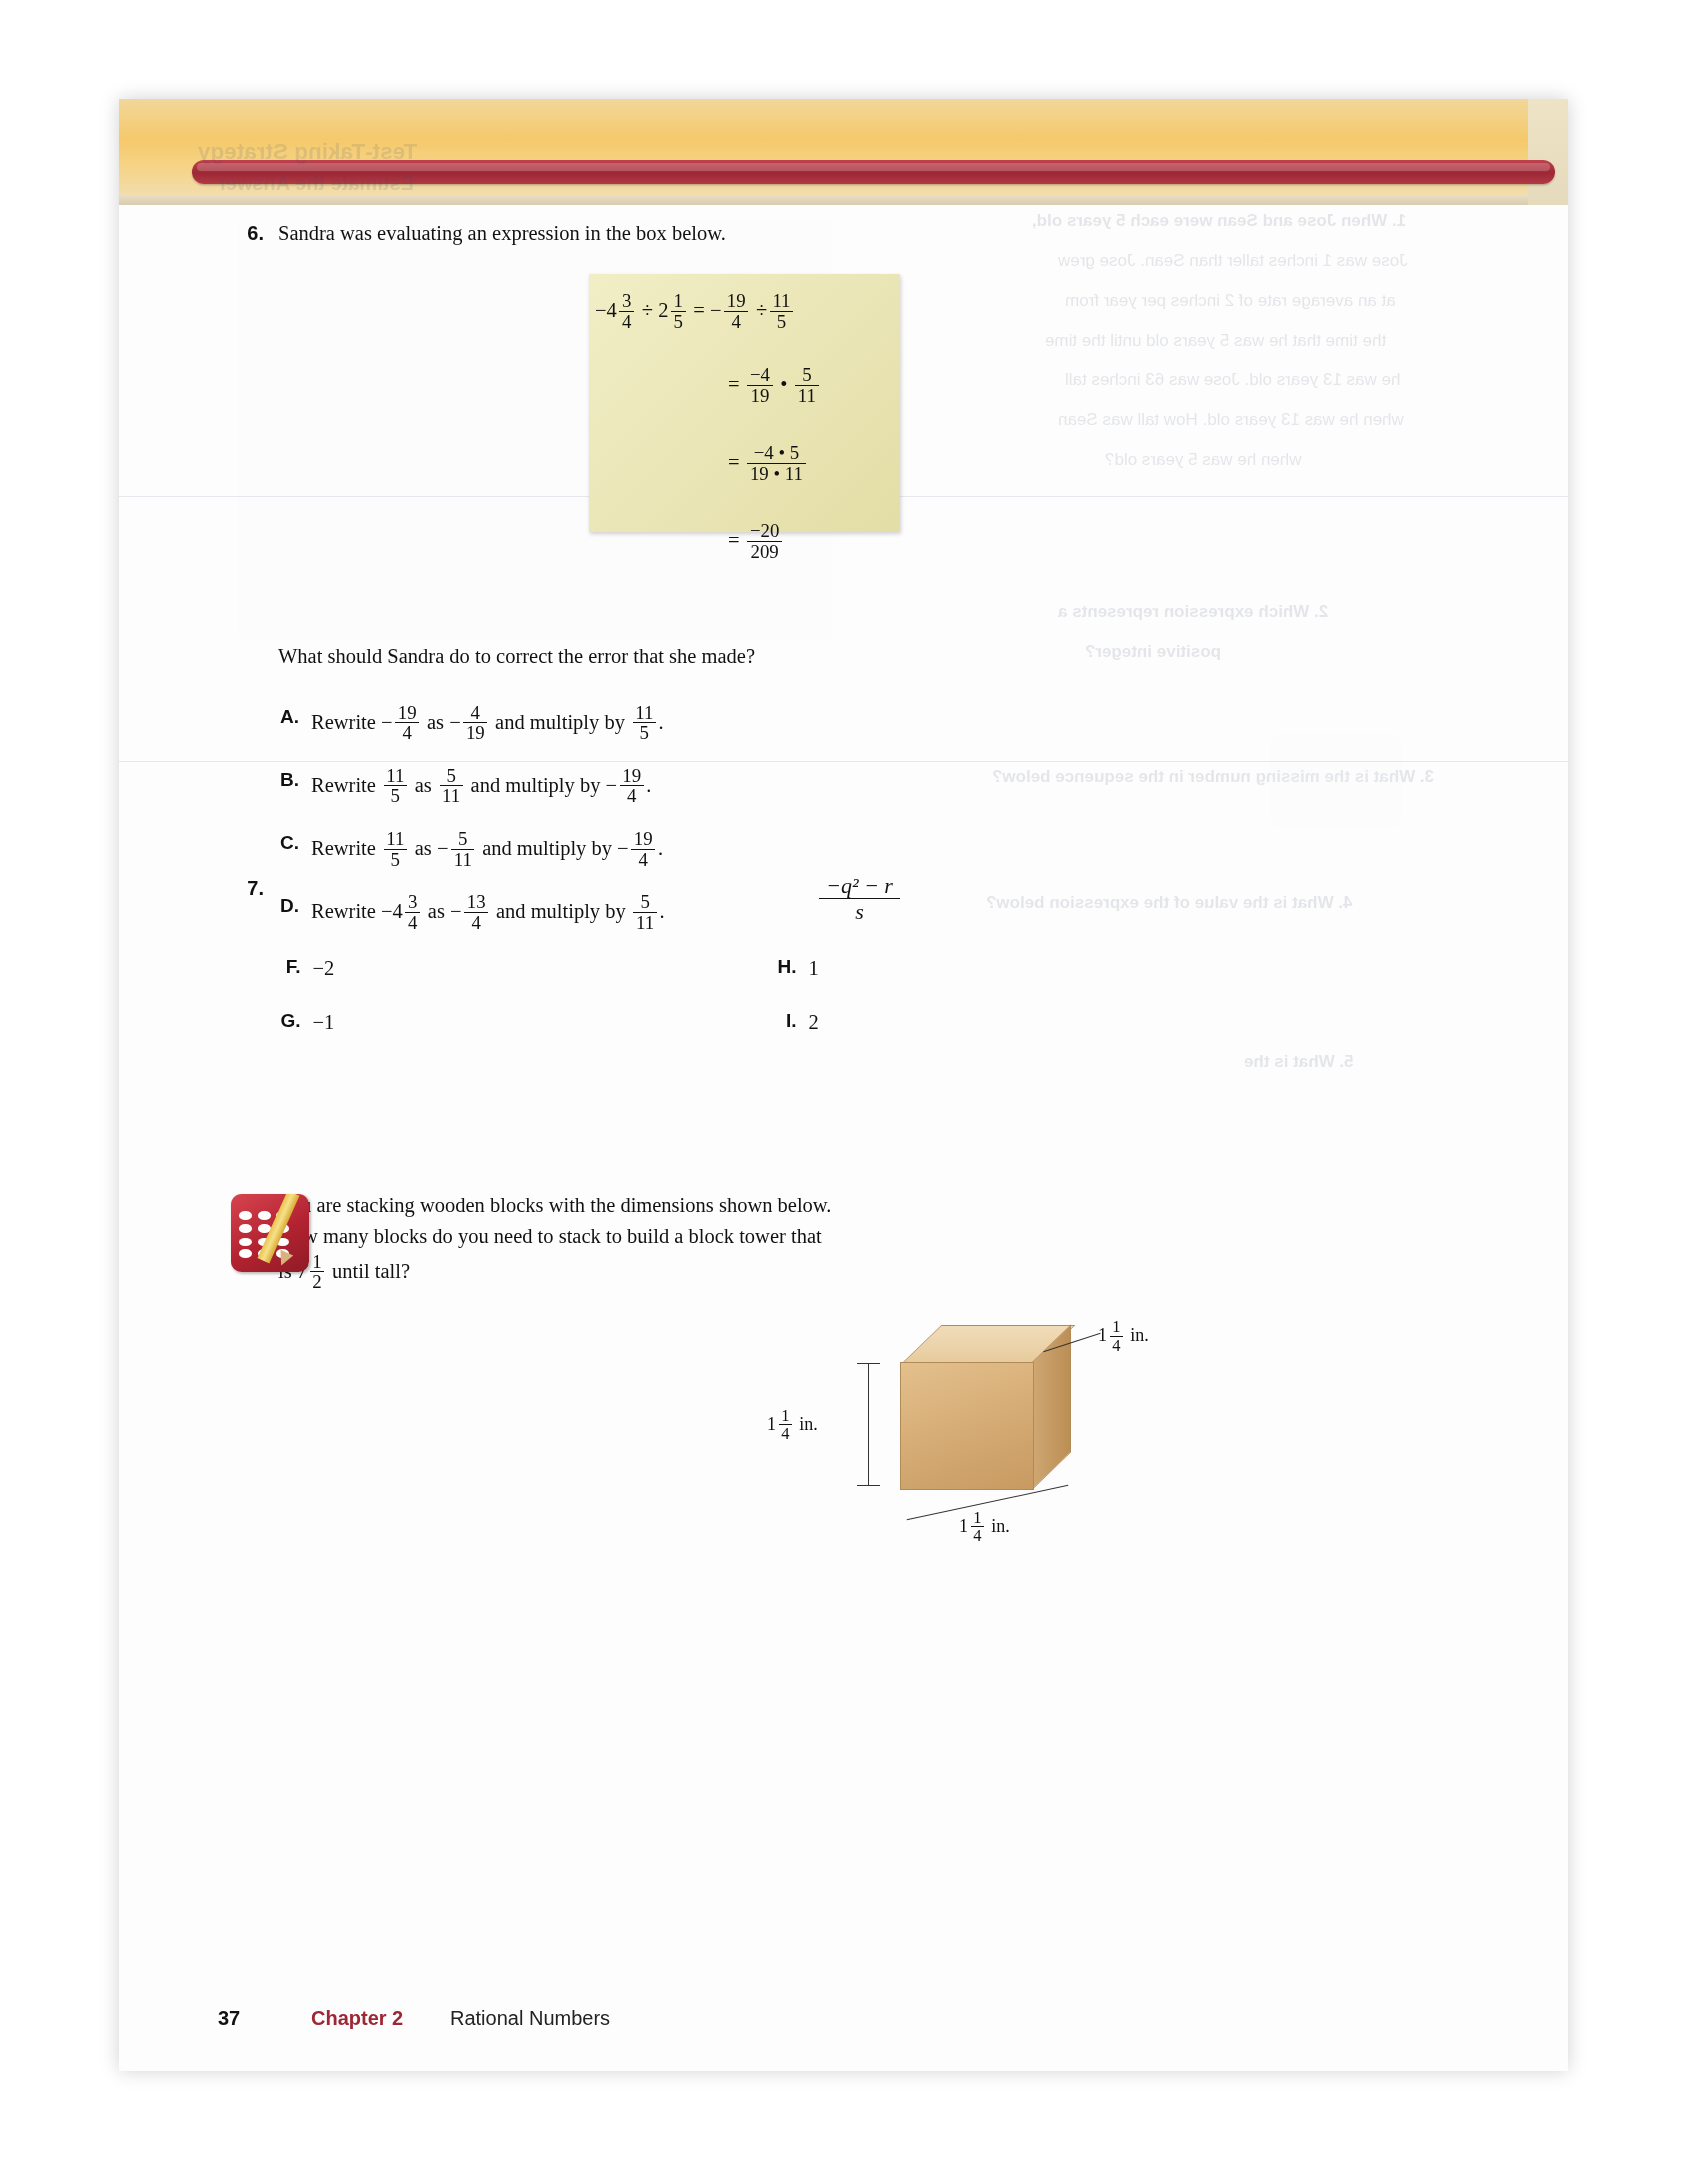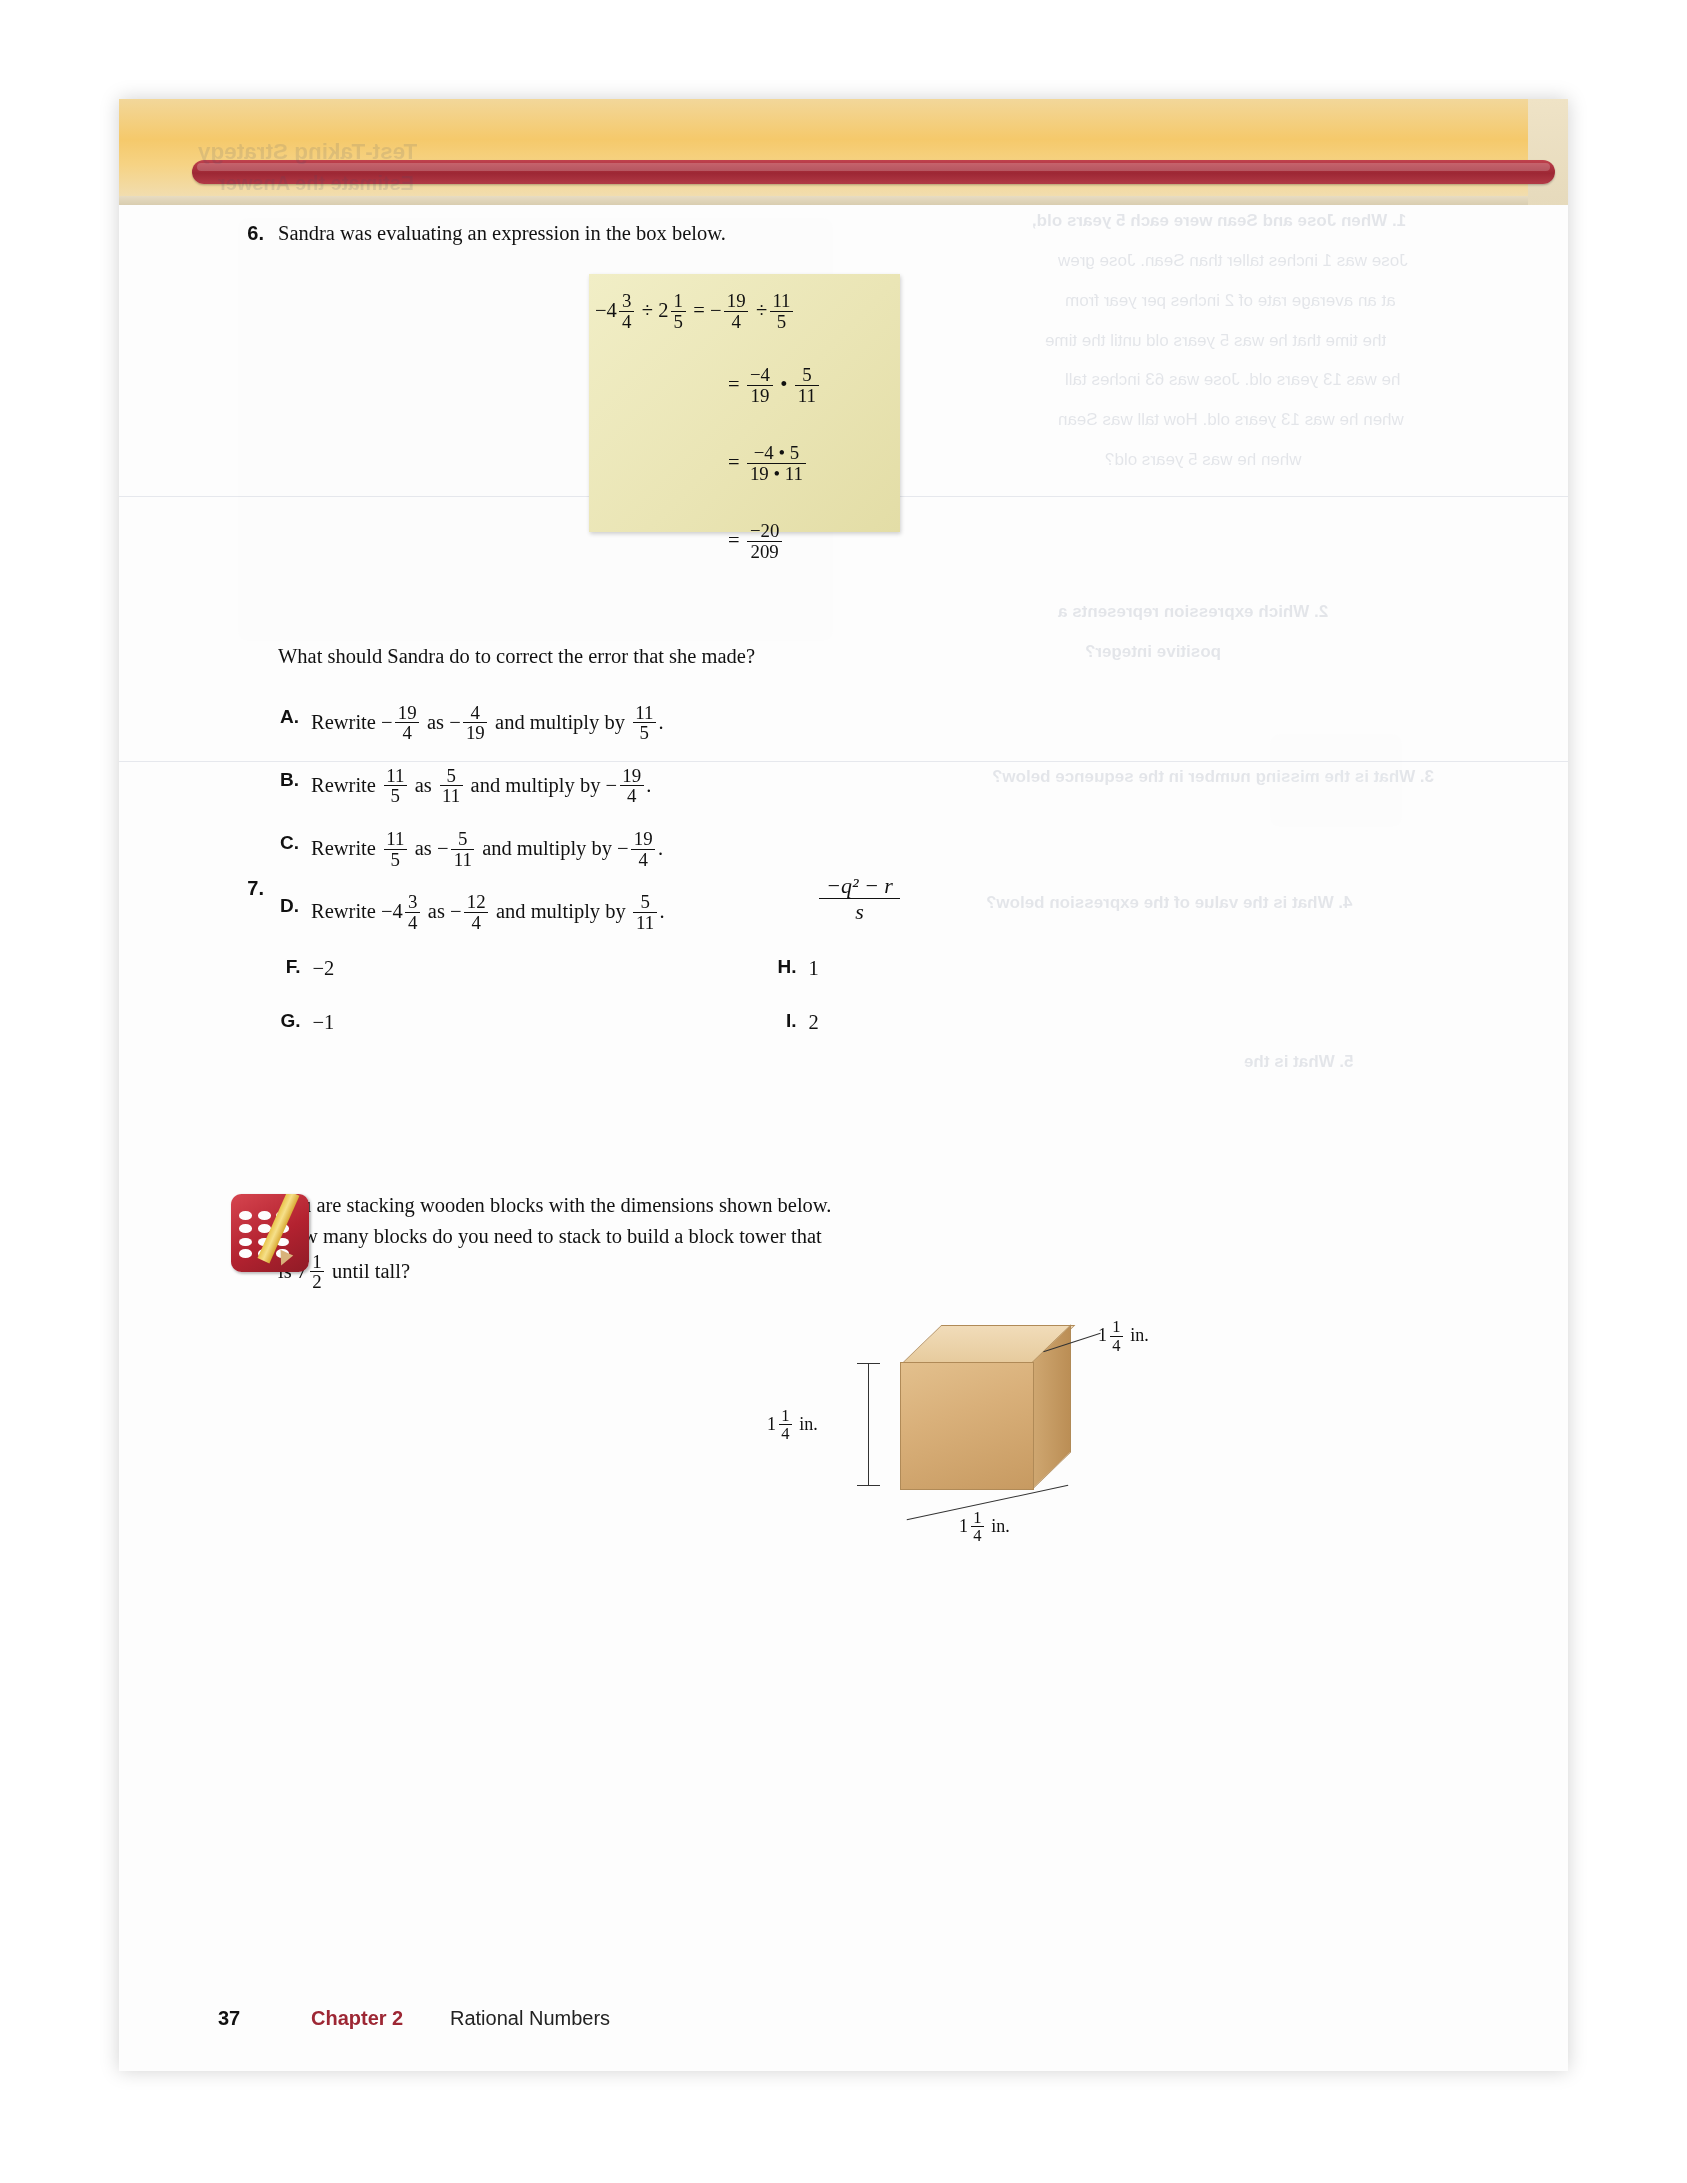--- a/index.html
+++ b/index.html
@@ -360,21 +360,21 @@
           <span>Rewrite&nbsp;<span class="frac"><span class="num">11</span><span class="den">5</span></span>&nbsp;as&nbsp;<span class="frac"><span class="num">5</span><span class="den">11</span></span>&nbsp;and multiply by&nbsp;−<span class="frac"><span class="num">19</span><span class="den">4</span></span>.</span>
         </div>
 
         <div class="choice">
           <span class="lab">C.</span>
           <span>Rewrite&nbsp;<span class="frac"><span class="num">11</span><span class="den">5</span></span>&nbsp;as&nbsp;−<span class="frac"><span class="num">5</span><span class="den">11</span></span>&nbsp;and multiply by&nbsp;−<span class="frac"><span class="num">19</span><span class="den">4</span></span>.</span>
         </div>
 
         <div class="choice">
           <span class="lab">D.</span>
-          <span>Rewrite&nbsp;−4<span class="frac"><span class="num">3</span><span class="den">4</span></span>&nbsp;as&nbsp;−<span class="frac"><span class="num">12</span><span class="den">4</span></span>&nbsp;and multiply by&nbsp;<span class="frac"><span class="num">5</span><span class="den">11</span></span>.</span>
+          <span>Rewrite&nbsp;−4<span class="frac"><span class="num">3</span><span class="den">4</span></span>&nbsp;as&nbsp;−<span class="frac"><span class="num">13</span><span class="den">4</span></span>&nbsp;and multiply by&nbsp;<span class="frac"><span class="num">5</span><span class="den">11</span></span>.</span>
         </div>
 
       </div>
     </div>
 
     <div class="problem" style="margin-left:119px; margin-top:112px; min-height:238px;">
       <span class="qnum" style="left:-20px; top:0px;">7.</span>
 
       <div class="expr-center" style="margin-left:-119px;padding-left:32px;">
         <span class="expr-frac">

